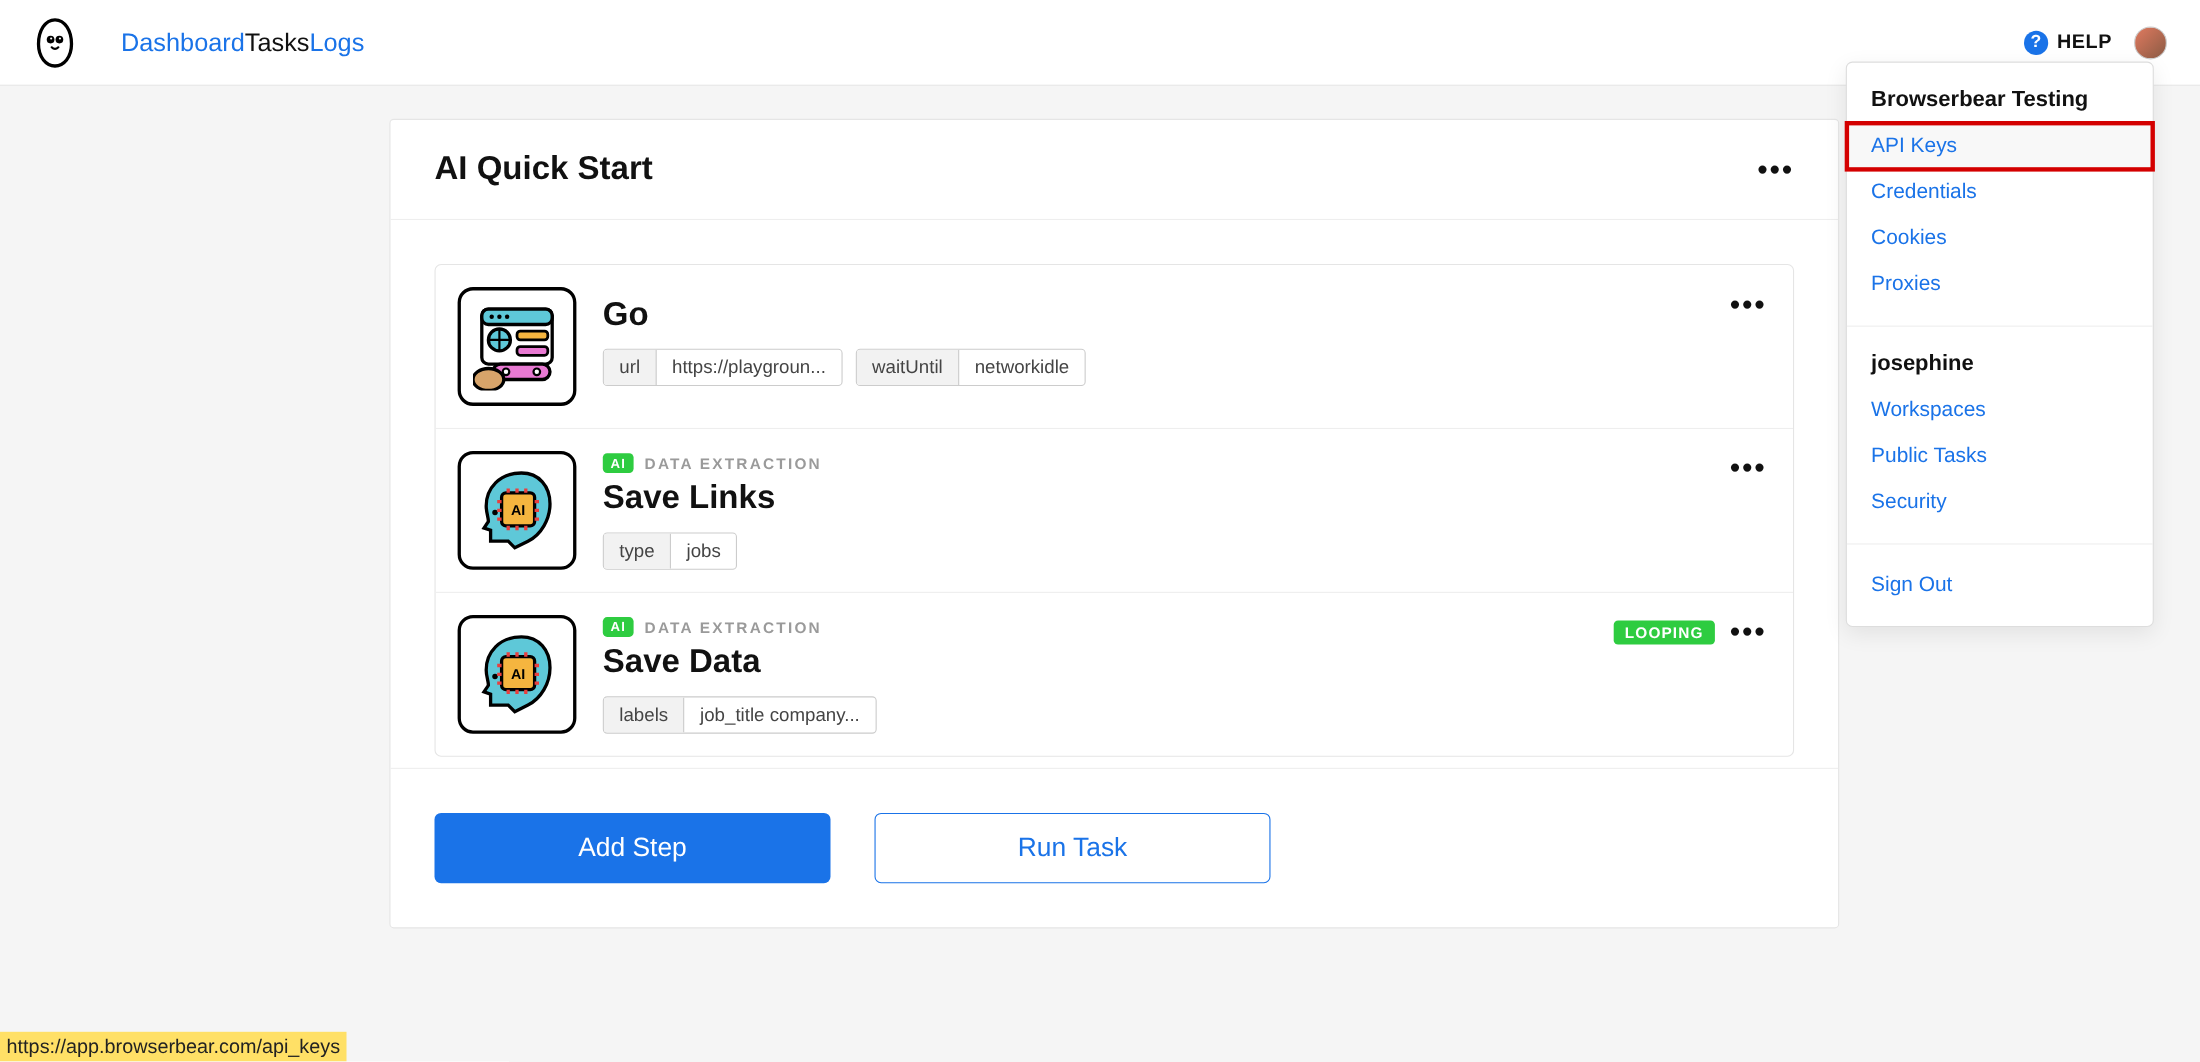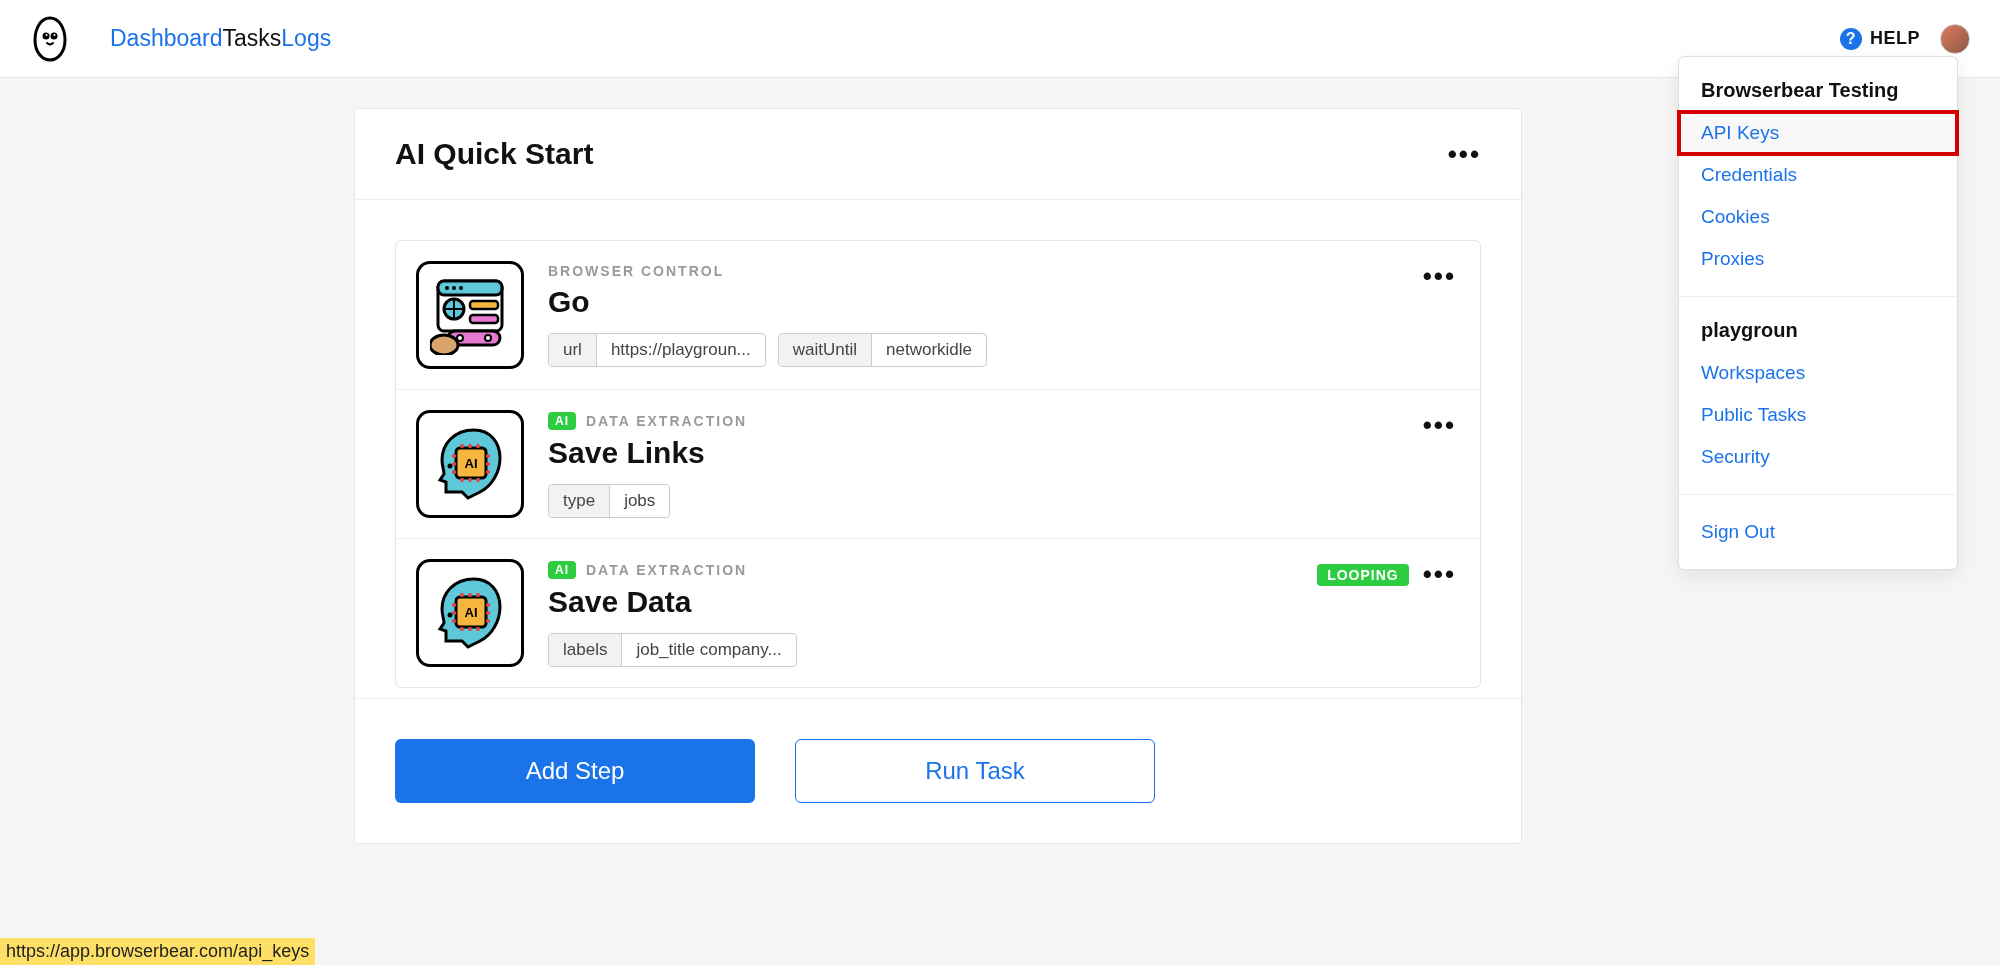--- a/index.html
+++ b/index.html
@@ -46,21 +46,21 @@
   font-size: 16px; font-weight: 700;
 }
 .avatar {
   width: 30px; height: 30px; border-radius: 50%;
   background: linear-gradient(135deg,#e07a5f,#8a5a44);
   border: 1px solid #ccc;
 }
 
 
 .main-card {
-  width: 1168px;
+  width: 1318px;
   margin: 30px 0 0 354px;
   background: #fff;
   border: 1px solid #e5e5e5;
   border-radius: 4px;
 }
 .card-header {
   padding: 28px 40px;
   display: flex; align-items: center; justify-content: space-between;
   border-bottom: 1px solid #eee;
 }
@@ -209,23 +209,20 @@
             <line x1="24" y1="24" x2="24" y2="44" stroke="#000" stroke-width="2"></line>
             <rect x="40" y="26" width="28" height="8" rx="3" fill="#f5b53f" stroke="#000" stroke-width="2.5"></rect>
             <rect x="40" y="40" width="28" height="8" rx="3" fill="#e879d2" stroke="#000" stroke-width="2.5"></rect>
             <rect x="18" y="56" width="52" height="14" rx="7" fill="#e879d2" stroke="#000" stroke-width="3"></rect>
             <circle cx="30" cy="63" r="3" fill="#fff" stroke="#000" stroke-width="2"></circle>
             <circle cx="58" cy="63" r="3" fill="#fff" stroke="#000" stroke-width="2"></circle>
             <ellipse cx="14" cy="70" rx="14" ry="10" fill="#d7a46a" stroke="#000" stroke-width="3"></ellipse>
           </svg>
         </div>
         <div class="step-body">
-          <div class="step-cat">
-            <span>BROWSER CONTROL</span>
-          </div>
           <div class="step-title">Go</div>
           <div class="tags">
             <div class="tag-pair">
               <span class="k">url</span>
               <span class="v">https://playgroun...</span>
             </div>
             <div class="tag-pair">
               <span class="k">waitUntil</span>
               <span class="v">networkidle</span>
             </div>
@@ -326,21 +323,21 @@
 
 <div class="dropdown">
   <div class="section">
     <div class="section-title">Browserbear Testing</div>
     <a href="#" class="highlighted">API Keys</a>
     <a href="#">Credentials</a>
     <a href="#">Cookies</a>
     <a href="#">Proxies</a>
   </div>
   <div class="section">
-    <div class="section-title">playgroun</div>
+    <div class="section-title">josephine</div>
     <a href="#">Workspaces</a>
     <a href="#">Public Tasks</a>
     <a href="#">Security</a>
   </div>
   <div class="section">
     <a href="#">Sign Out</a>
   </div>
 </div>
 
 <div class="status">https://app.browserbear.com/api_keys</div>

